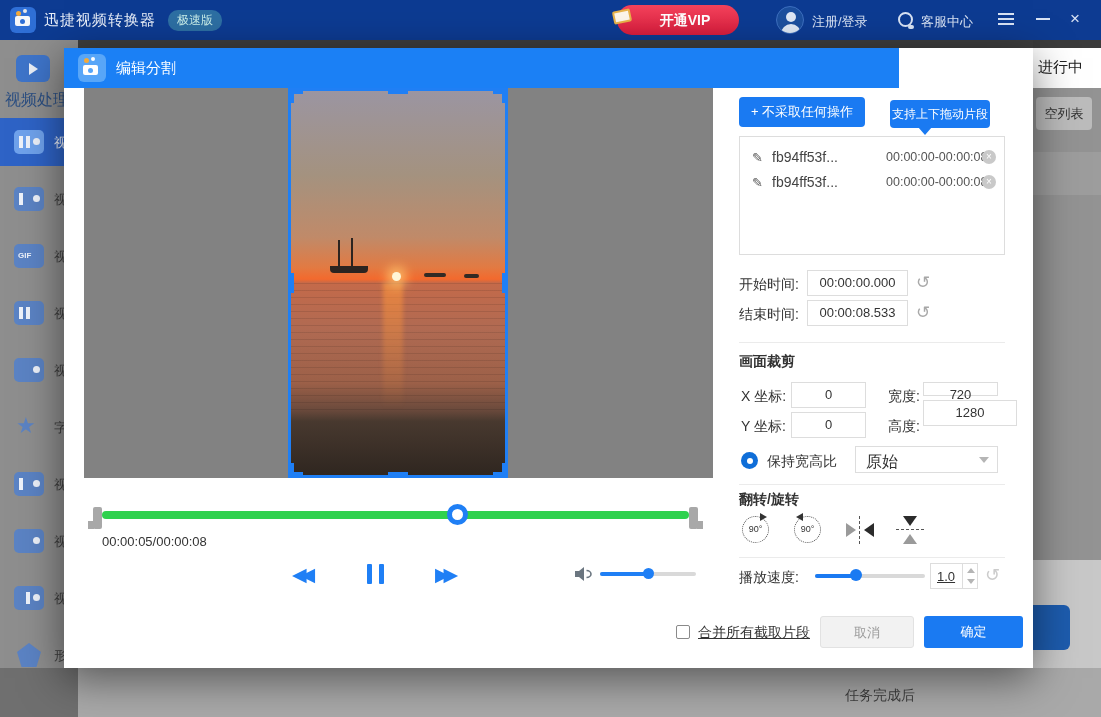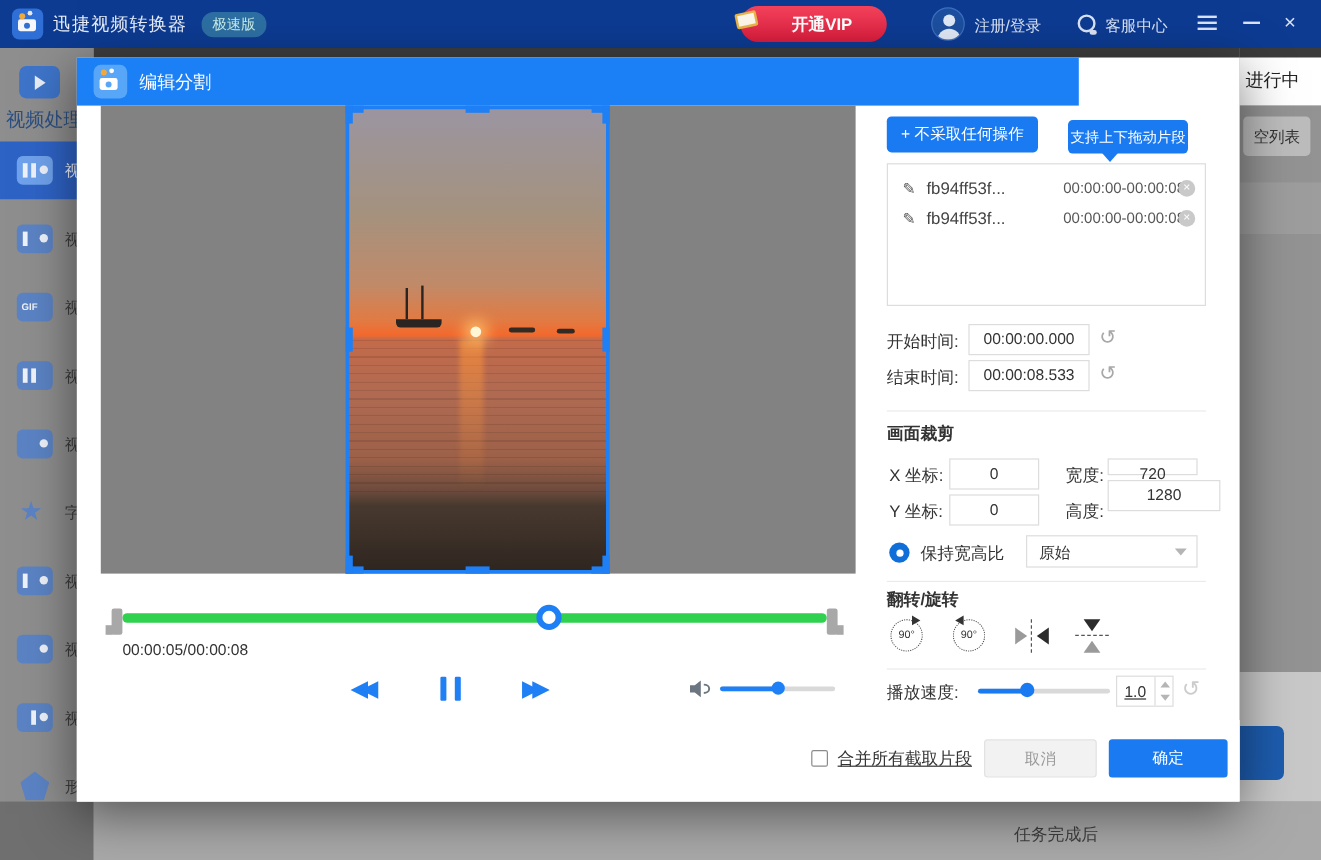--- a/index.html
+++ b/index.html
@@ -150,21 +150,21 @@
               color:#fff;font-size:10px;text-align:center;line-height:14px;}
   .flabel{font-size:14px;color:#333;}
   .inputbox{position:absolute;border:1px solid #ddd;background:#fff;font-size:13px;color:#333;
             text-align:center;}
   .histicon{font-size:17px;color:#a8a8a8;}
   .divider{left:675px;width:266px;height:1px;background:#ebebeb;}
   .sectitle{font-size:14px;font-weight:bold;color:#333;}
   .radio{left:677px;top:404px;width:17px;height:17px;border-radius:50%;background:#0f6ed8;}
   .radio:after{content:"";position:absolute;left:5.5px;top:5.5px;width:6px;height:6px;border-radius:50%;background:#fff;}
   .selectbox{left:791px;top:398px;width:143px;height:27px;border:1px solid #ddd;background:#fff;}
-  .selectbox .val{position:absolute;left:10px;top:5px;font-size:13px;color:#333;}
+  .selectbox .val{position:absolute;left:10px;top:5px;font-size:16px;color:#333;}
   .selectbox .chev{position:absolute;right:8px;top:10px;border-left:5px solid transparent;border-right:5px solid transparent;
                    border-top:6px solid #b5b5b5;}
   .roticon{position:absolute;width:27px;height:27px;border:1.5px dotted #555;border-radius:50%;
            font-size:9px;color:#333;text-align:center;line-height:25px;}
   .roticon .arr{position:absolute;top:-4px;width:0;height:0;border-top:4px solid transparent;border-bottom:4px solid transparent;}
   .roticon .arr.cw{right:1px;border-left:7px solid #333;}
   .roticon .arr.ccw{left:1px;border-right:7px solid #333;}
   .flip-h{position:absolute;width:28px;height:28px;}
   .flip-h .dash{position:absolute;left:13px;top:0;width:0;height:28px;border-left:1.5px dashed #555;}
   .flip-h .tr-l{position:absolute;left:0;top:7px;border-top:7px solid transparent;border-bottom:7px solid transparent;border-left:10px solid #9a9a9a;}

